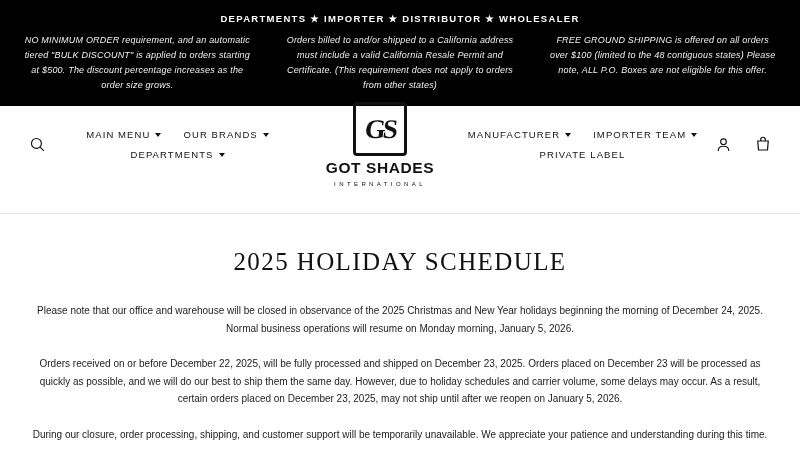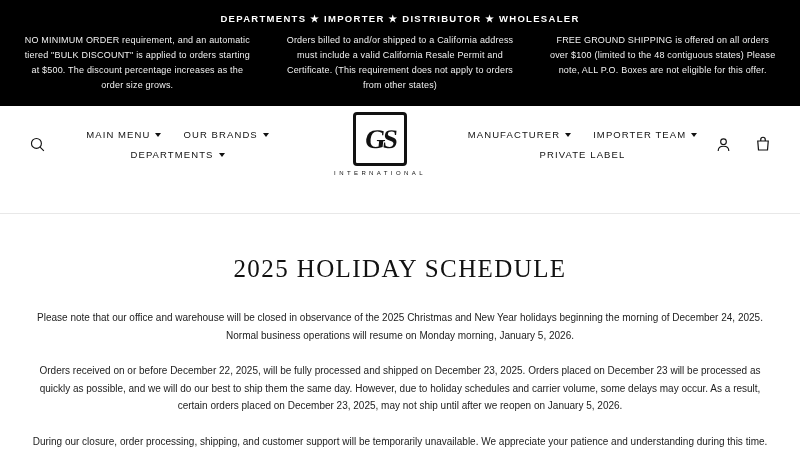--- a/index.html
+++ b/index.html
@@ -23,20 +23,21 @@
     letter-spacing: 1.3px;
     font-weight: 700;
     padding: 3px 0 9px 0;
   }
   .announce-cols {
     display: flex;
     justify-content: center;
     align-items: flex-start;
     gap: 16px;
     padding: 0 14px;
+    font-style: italic;
   }
   .announce-col {
     flex: 1 1 0;
     text-align: center;
     font-size: 9px;
     line-height: 1.65;
     letter-spacing: 0.2px;
     padding: 0 10px;
     color: #f2f2f2;
   }
@@ -138,21 +139,20 @@
     padding: 34px 26px 0 26px;
     text-align: center;
   }
   .page-title {
     font-family: "Liberation Serif", serif;
     font-size: 25px;
     letter-spacing: 1.4px;
     color: #111111;
     font-weight: 400;
     margin-bottom: 26px;
-    margin-top: 7px;
   }
   .para {
     font-size: 10px;
     line-height: 1.75;
     color: #222222;
     max-width: 760px;
     margin: 8px auto 18px auto;
     text-align: center;
   }
 </style>
@@ -194,20 +194,21 @@
           <span>DEPARTMENTS</span>
           <span class="caret"></span>
         </div>
       </div>
     </div>
 
     <div class="logo">
       <div class="logo-mark">
         <span class="logo-mark-inner">GS</span>
       </div>
+      <div class="logo-text">GOT SHADES</div>
       <div class="logo-sub">INTERNATIONAL</div>
     </div>
 
     <div class="nav-right">
       <div class="nav-row">
         <div class="nav-item">
           <span>MANUFACTURER</span>
           <span class="caret"></span>
         </div>
         <div class="nav-item">

